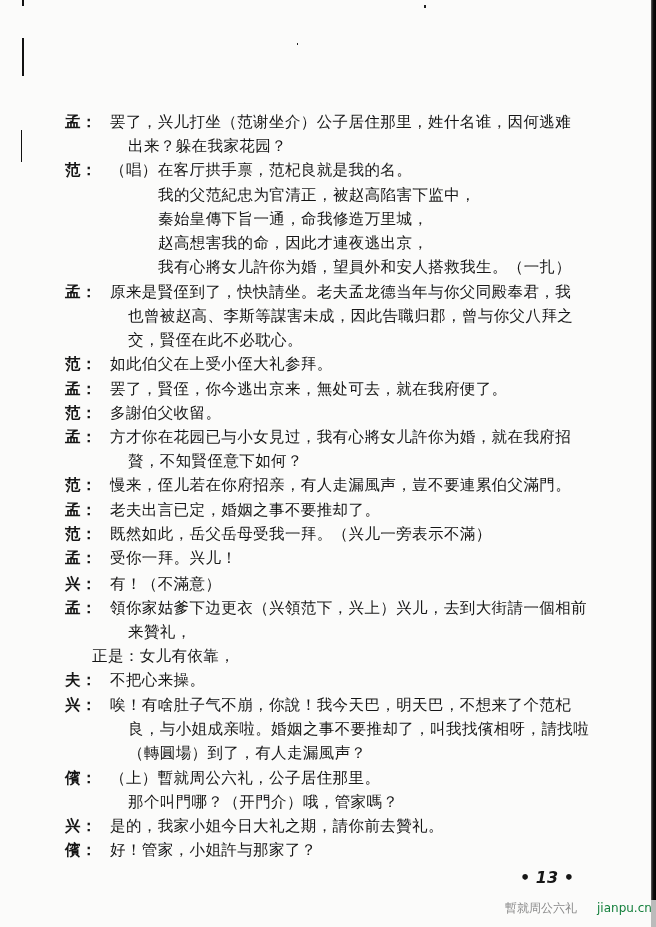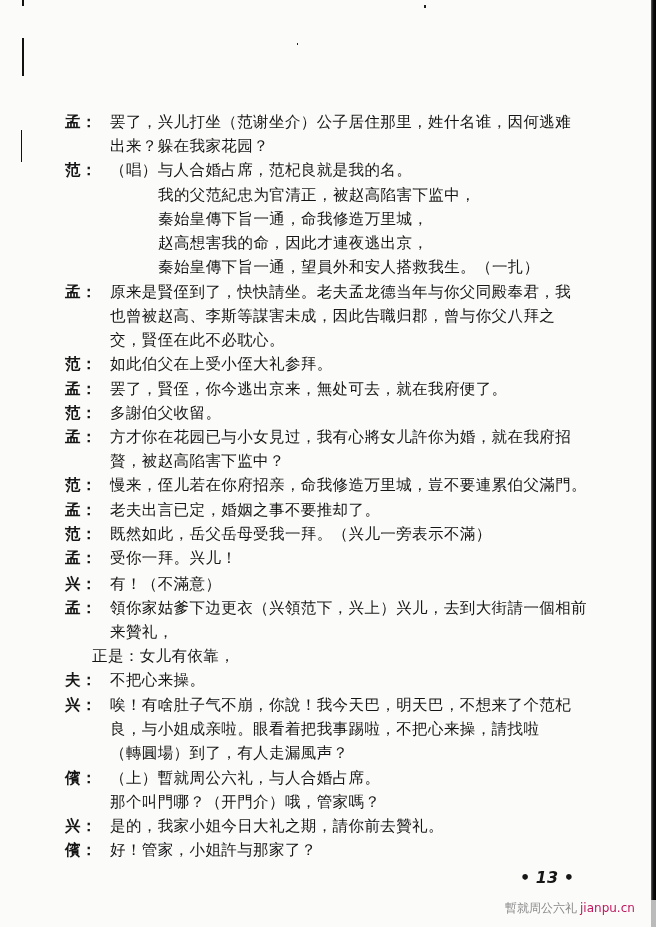--- a/index.html
+++ b/index.html
@@ -18,31 +18,31 @@
     position: absolute; right: 0; top: 900px; width: 5px; height: 27px; background: #bbb;
   }
   .speck { position: absolute; width: 2px; height: 3px; background: #222; }
   .script { position: absolute; left: 0; top: 110px; width: 656px; }
   .line {
     position: absolute; height: 24px; line-height: 24px;
     font-size: 15.5px; white-space: nowrap; letter-spacing: 0.4px;
   }
   .spk { position: absolute; left: 65px; font-weight: bold; }
   .txt { position: absolute; left: 110px; text-align: right; }
-  .cont { position: absolute; left: 110px; }
+  .cont { position: absolute; left: 128px; }
   .verse { position: absolute; left: 158px; }
   .page-num {
     position: absolute; left: 520px; top: 868px; font-size: 16px;
     font-weight: bold; font-style: italic; font-family: "DejaVu Sans", sans-serif;
   }
   .watermark {
     position: absolute; left: 505px; top: 900px; font-size: 12px; color: #8a8a8a;
     font-family: "DejaVu Sans", sans-serif; white-space: nowrap;
   }
-  .watermark .domain { color: #be185d; margin-left: 3px; }
+  .watermark .domain { color: #15803d; margin-left: 20px; }
 </style>
 </head>
 <body>
 
 <div class="margin-mark" style="left:22px; top:0; height:6px;"></div>
 <div class="margin-mark" style="left:22px; top:38px; height:38px;"></div>
 <div class="margin-mark" style="left:21px; top:130px; height:32px; width:1px;"></div>
 <div class="speck" style="left:424px; top:5px;"></div>
 <div class="speck" style="left:297px; top:43px; width:1px; height:2px;"></div>
 <div class="binding-edge"></div>
@@ -51,33 +51,33 @@
 <div class="script">
   <div class="line" style="top:0px;">
     <span class="spk">孟：</span>
     <span class="txt">罢了，兴儿打坐（范谢坐介）公子居住那里，姓什名谁，因何逃难</span>
   </div>
   <div class="line" style="top:24px;">
     <span class="cont">出来？躲在我家花园？</span>
   </div>
   <div class="line" style="top:48px;">
     <span class="spk">范：</span>
-    <span class="txt">（唱）与人合婚占席，范杞良就是我的名。</span>
+    <span class="txt">（唱）在客厅拱手禀，范杞良就是我的名。</span>
   </div>
   <div class="line" style="top:73px;">
     <span class="verse">我的父范紀忠为官清正，被赵高陷害下监中，</span>
   </div>
   <div class="line" style="top:97px;">
     <span class="verse">秦始皇傳下旨一通，命我修造万里城，</span>
   </div>
   <div class="line" style="top:121px;">
     <span class="verse">赵高想害我的命，因此才連夜逃出京，</span>
   </div>
   <div class="line" style="top:145px;">
-    <span class="verse">秦始皇傳下旨一通，望員外和安人搭救我生。（一扎）</span>
+    <span class="verse">我有心將女儿許你为婚，望員外和安人搭救我生。（一扎）</span>
   </div>
   <div class="line" style="top:170px;">
     <span class="spk">孟：</span>
     <span class="txt">原来是賢侄到了，快快請坐。老夫孟龙德当年与你父同殿奉君，我</span>
   </div>
   <div class="line" style="top:194px;">
     <span class="cont">也曾被赵高、李斯等謀害未成，因此告職归郡，曾与你父八拜之</span>
   </div>
   <div class="line" style="top:218px;">
     <span class="cont">交，賢侄在此不必耽心。</span>
@@ -92,25 +92,25 @@
   </div>
   <div class="line" style="top:291px;">
     <span class="spk">范：</span>
     <span class="txt">多謝伯父收留。</span>
   </div>
   <div class="line" style="top:315px;">
     <span class="spk">孟：</span>
     <span class="txt">方才你在花园已与小女見过，我有心將女儿許你为婚，就在我府招</span>
   </div>
   <div class="line" style="top:339px;">
-    <span class="cont">贅，被赵高陷害下监中？</span>
+    <span class="cont">贅，不知賢侄意下如何？</span>
   </div>
   <div class="line" style="top:363px;">
     <span class="spk">范：</span>
-    <span class="txt">慢来，侄儿若在你府招亲，命我修造万里城，豈不要連累伯父滿門。</span>
+    <span class="txt">慢来，侄儿若在你府招亲，有人走漏風声，豈不要連累伯父滿門。</span>
   </div>
   <div class="line" style="top:388px;">
     <span class="spk">孟：</span>
     <span class="txt">老夫出言已定，婚姻之事不要推却了。</span>
   </div>
   <div class="line" style="top:412px;">
     <span class="spk">范：</span>
     <span class="txt">既然如此，岳父岳母受我一拜。（兴儿一旁表示不滿）</span>
   </div>
   <div class="line" style="top:436px;">
@@ -133,28 +133,28 @@
   </div>
   <div class="line" style="top:558px;">
     <span class="spk">夫：</span>
     <span class="txt">不把心来操。</span>
   </div>
   <div class="line" style="top:583px;">
     <span class="spk">兴：</span>
     <span class="txt">唉！有啥肚子气不崩，你說！我今天巴，明天巴，不想来了个范杞</span>
   </div>
   <div class="line" style="top:607px;">
-    <span class="cont">良，与小姐成亲啦。眼看着把我事踢啦，不把心来操，請找啦</span>
+    <span class="cont">良，与小姐成亲啦。婚姻之事不要推却了，叫我找儐相呀，請找啦</span>
   </div>
   <div class="line" style="top:631px;">
     <span class="cont">（轉圓場）到了，有人走漏風声？</span>
   </div>
   <div class="line" style="top:656px;">
     <span class="spk">儐：</span>
-    <span class="txt">（上）暫就周公六礼，与人合婚占席。</span>
+    <span class="txt">（上）暫就周公六礼，公子居住那里。</span>
   </div>
   <div class="line" style="top:680px;">
     <span class="cont">那个叫門哪？（开門介）哦，管家嗎？</span>
   </div>
   <div class="line" style="top:704px;">
     <span class="spk">兴：</span>
     <span class="txt">是的，我家小姐今日大礼之期，請你前去贊礼。</span>
   </div>
   <div class="line" style="top:728px;">
     <span class="spk">儐：</span>

